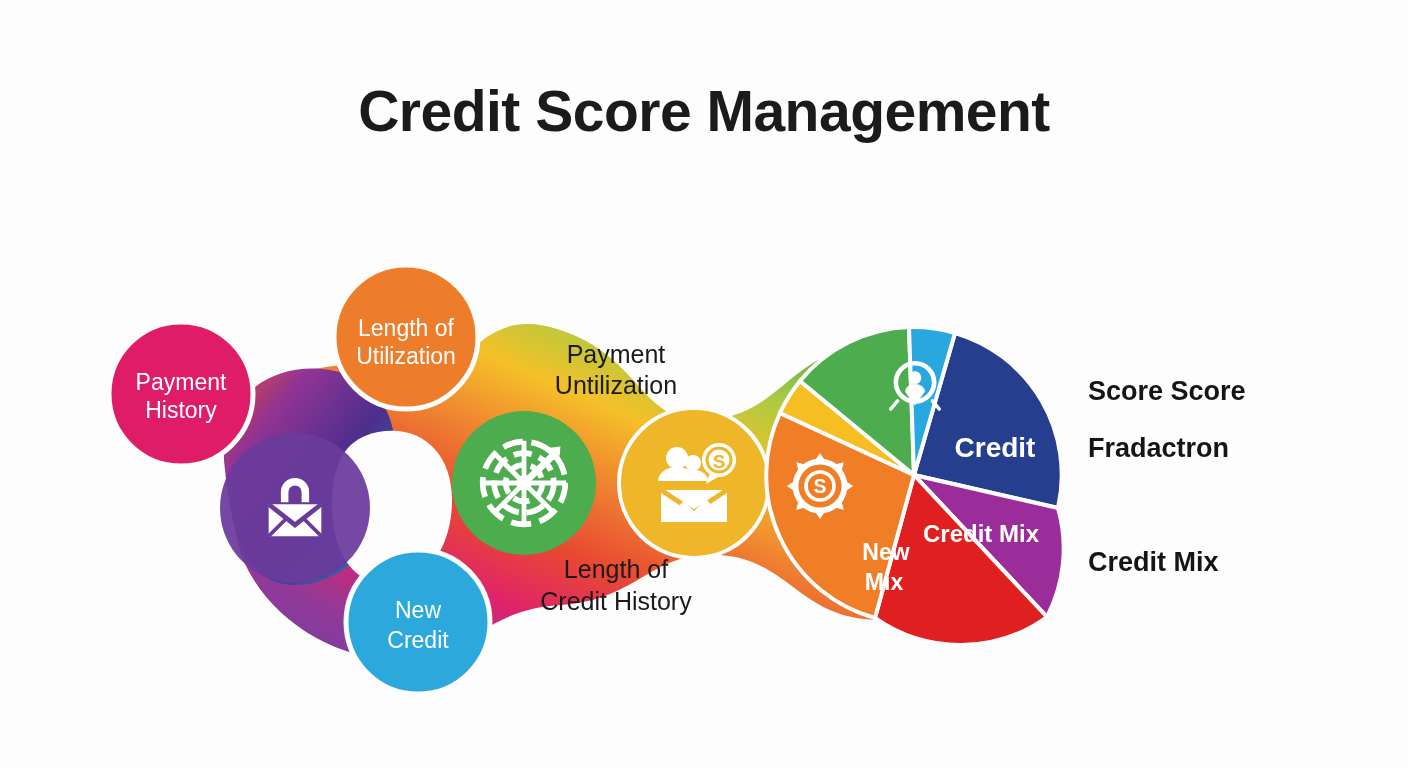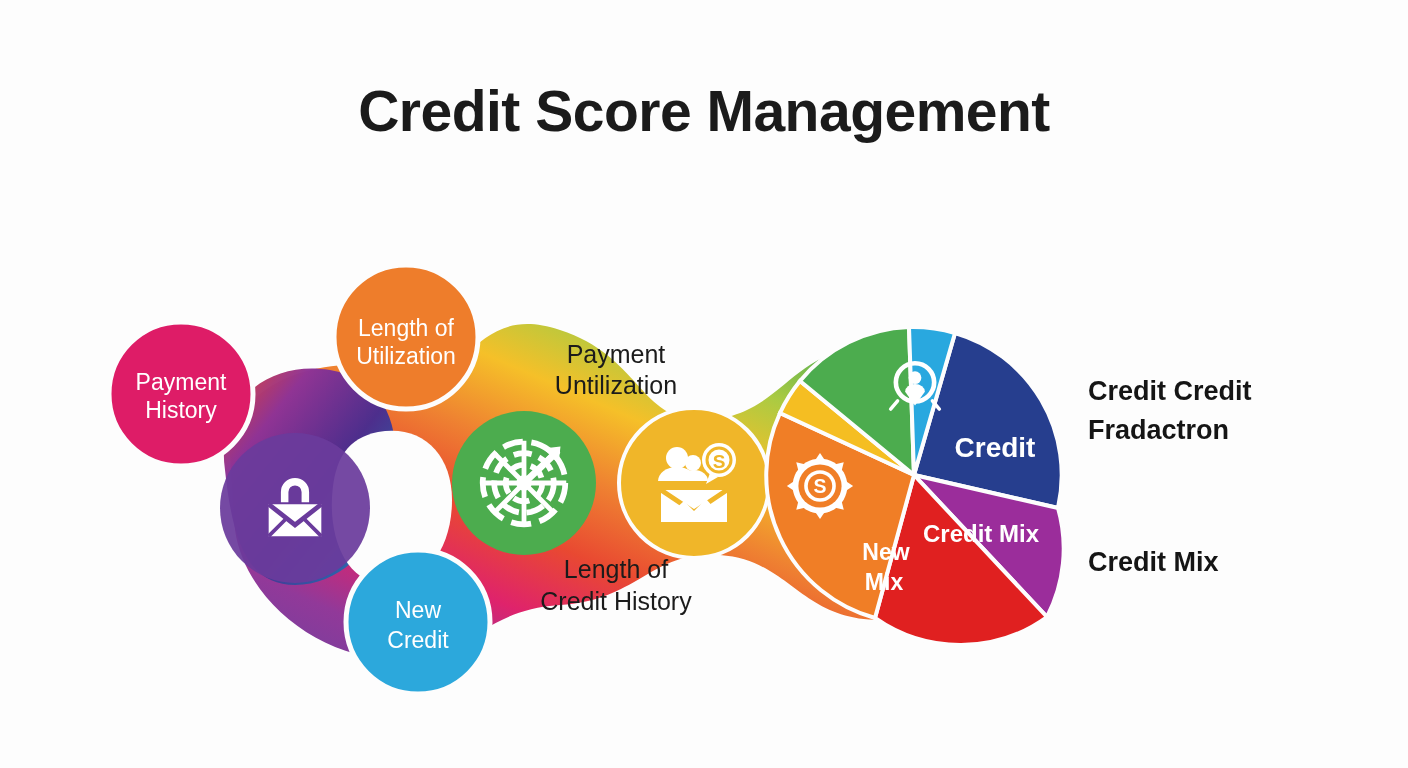--- a/index.html
+++ b/index.html
@@ -257,17 +257,17 @@
     <g>
       <text class="dark-caption" x="616" y="363">Payment</text>
       <text class="dark-caption" x="616" y="394">Untilization</text>
     </g>
     <g>
       <text class="dark-caption" x="616" y="578">Length of</text>
       <text class="dark-caption" x="616" y="610">Credit History</text>
     </g>
   </svg>
 
-  <div class="legend-item" style="top:376px">Credit Credit</div>
-  <div class="legend-item" style="top:415px">Fradactron</div>
+  <div class="legend-item" style="top:376px">Score Score</div>
+  <div class="legend-item" style="top:433px">Fradactron</div>
   <div class="legend-item" style="top:547px">Credit Mix</div>
 
 </div>
 
 </body></html>

